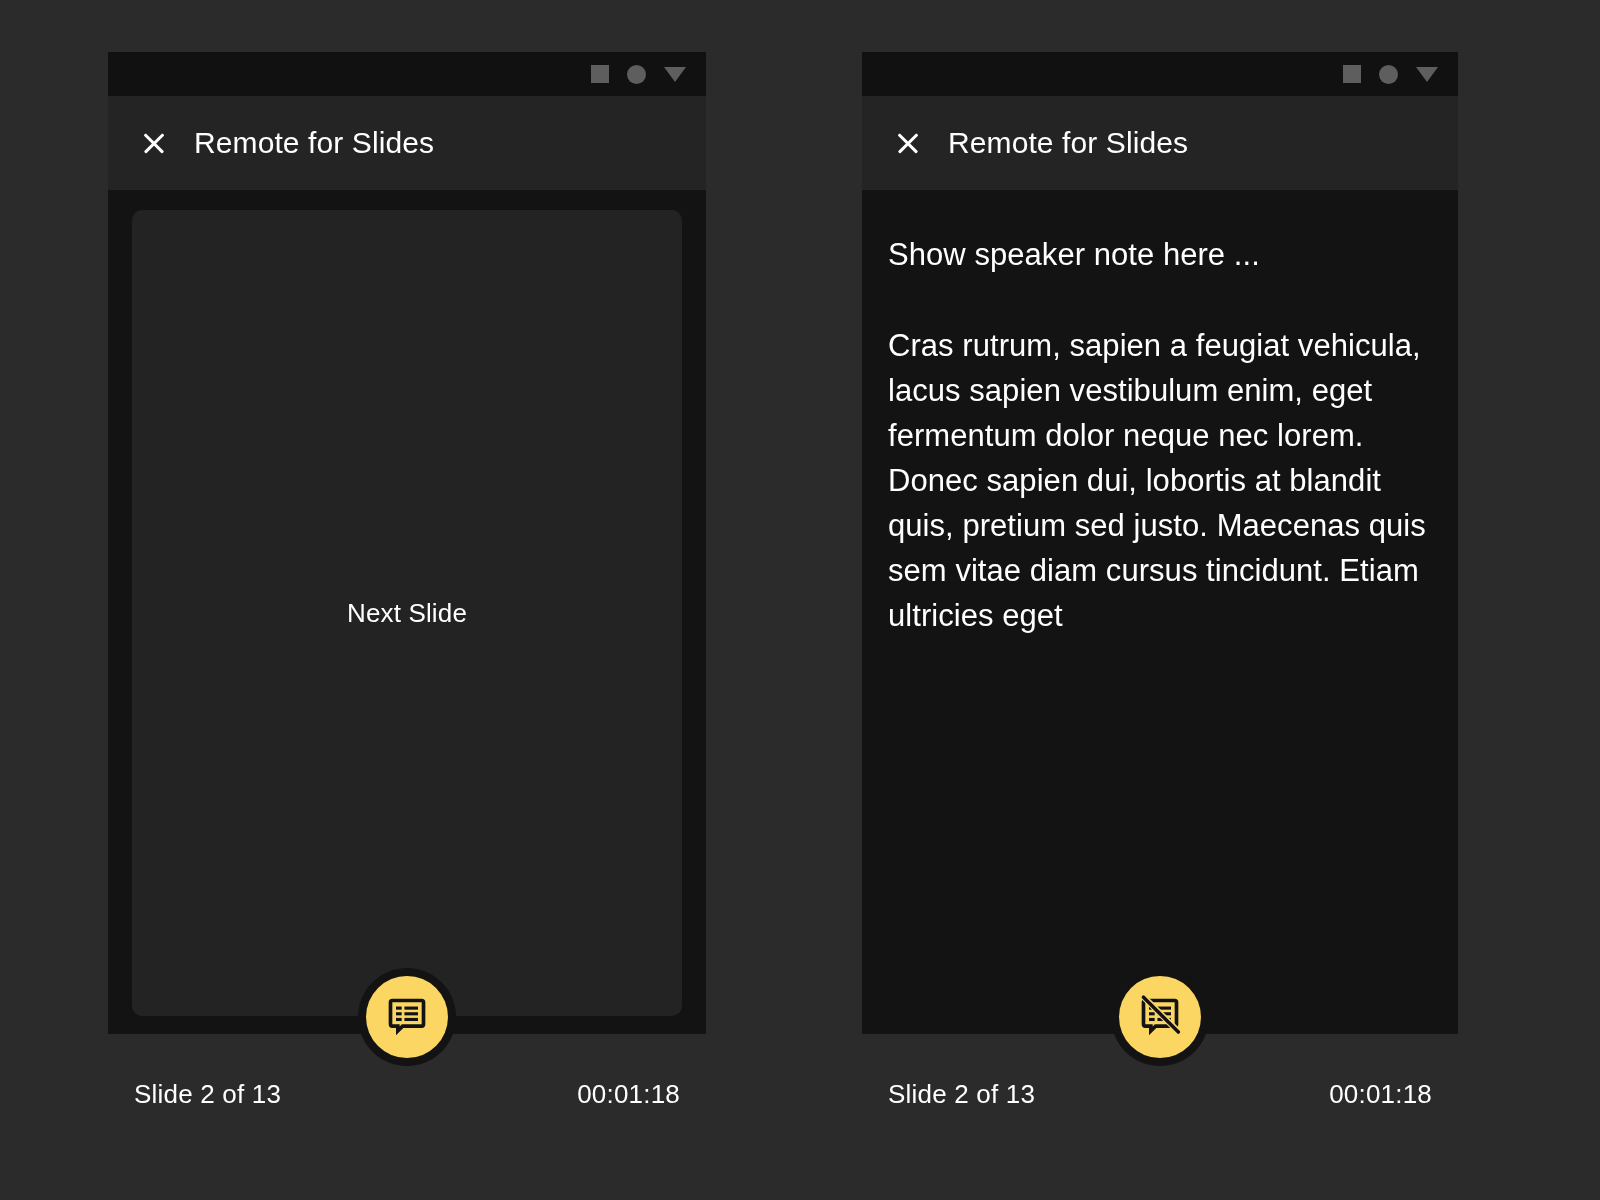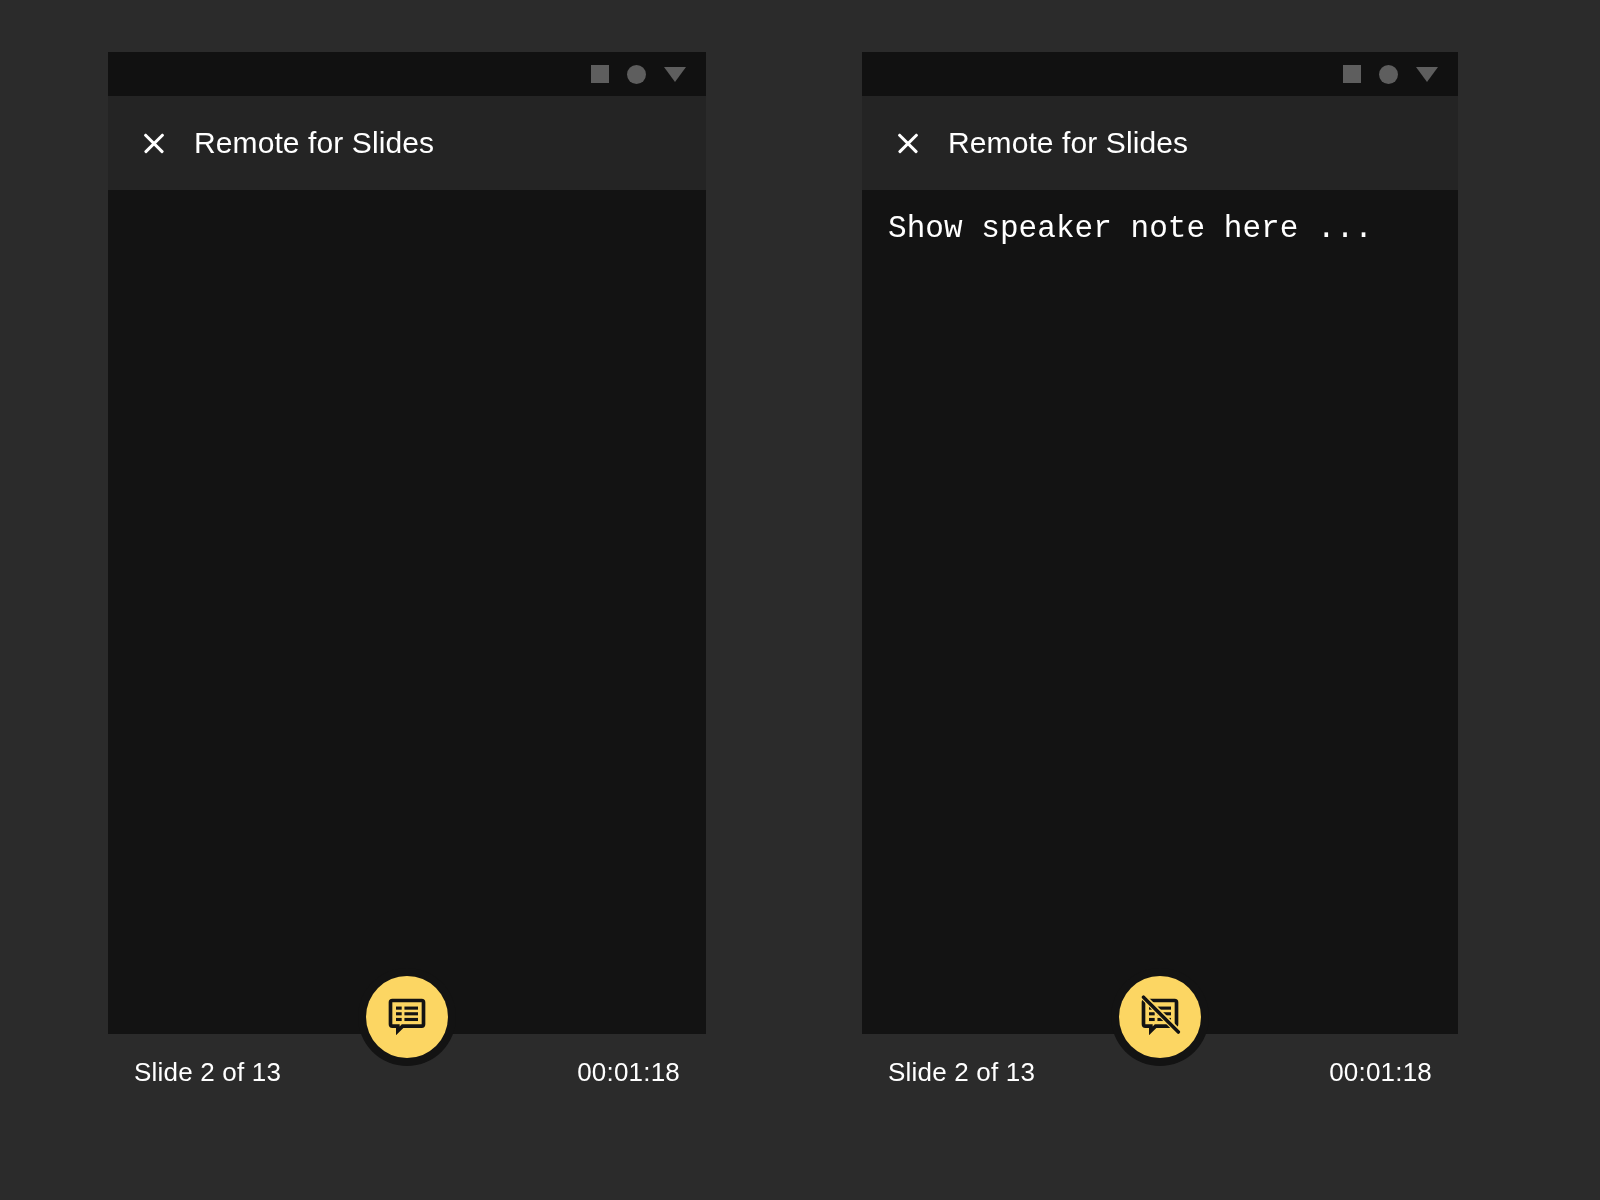--- a/index.html
+++ b/index.html
@@ -127,41 +127,40 @@
   .slide-card .label {
     color: #ffffff;
     font-size: 26px;
     letter-spacing: 0.15px;
   }
 
   
   .notes {
     position: absolute;
     inset: 0;
-    padding: 16px 26px 0 26px;
+    padding: 42px 26px 0 26px;
     box-sizing: border-box;
     overflow: hidden;
     cursor: text;
-    font-family: Liberation Mono, monospace;
   }
   .notes p {
     margin: 0 0 34px 0;
     color: #ffffff;
     font-size: 31px;
     line-height: 45px;
     letter-spacing: 0.05px;
   }
   .notes p:first-child { margin-bottom: 46px; }
 
   
   .statusbar {
     height: 76px;
     background: #2b2b2b;
     display: flex;
-    align-items: center;
+    align-items: flex-end;
     justify-content: space-between;
     padding: 0 26px;
     box-sizing: border-box;
     flex: 0 0 auto;
     position: relative;
   }
   .statusbar .slide-count,
   .statusbar .timer {
     color: #ffffff;
     font-size: 26px;
@@ -201,20 +200,23 @@
       </div>
     </div>
 
     <div class="appbar">
       <div class="close-btn"></div>
       <div class="appbar-title">Remote for Slides</div>
     </div>
 
     <div class="content">
       <div class="cards">
+        <div class="slide-card">
+          <span class="label">Next Slide</span>
+        </div>
       </div>
     </div>
 
     <div class="statusbar">
       <span class="slide-count">Slide 2 of 13</span>
       <span class="timer">00:01:18</span>
     </div>
   </div>
 
   <div class="fab fab-left">
@@ -242,20 +244,21 @@
     </div>
 
     <div class="appbar">
       <div class="close-btn"></div>
       <div class="appbar-title">Remote for Slides</div>
     </div>
 
     <div class="content">
       <div class="notes">
         <p>Show speaker note here ...</p>
+        <p>Cras rutrum, sapien a feugiat vehicula, lacus sapien vestibulum enim, eget fermentum dolor neque nec lorem. Donec sapien dui, lobortis at blandit quis, pretium sed justo. Maecenas quis sem vitae diam cursus tincidunt. Etiam ultricies eget</p>
       </div>
     </div>
 
     <div class="statusbar">
       <span class="slide-count">Slide 2 of 13</span>
       <span class="timer">00:01:18</span>
     </div>
   </div>
 
   <div class="fab fab-right">

